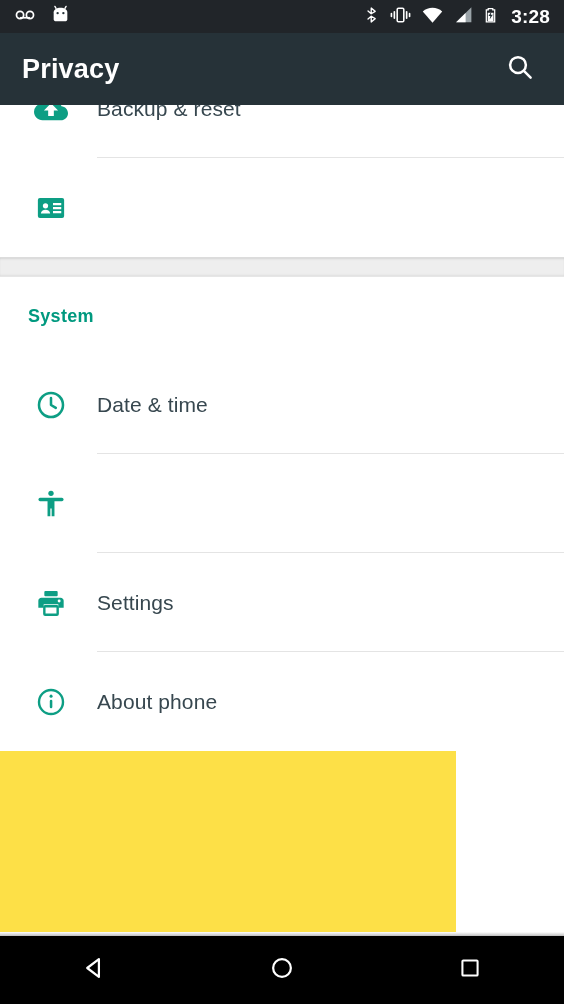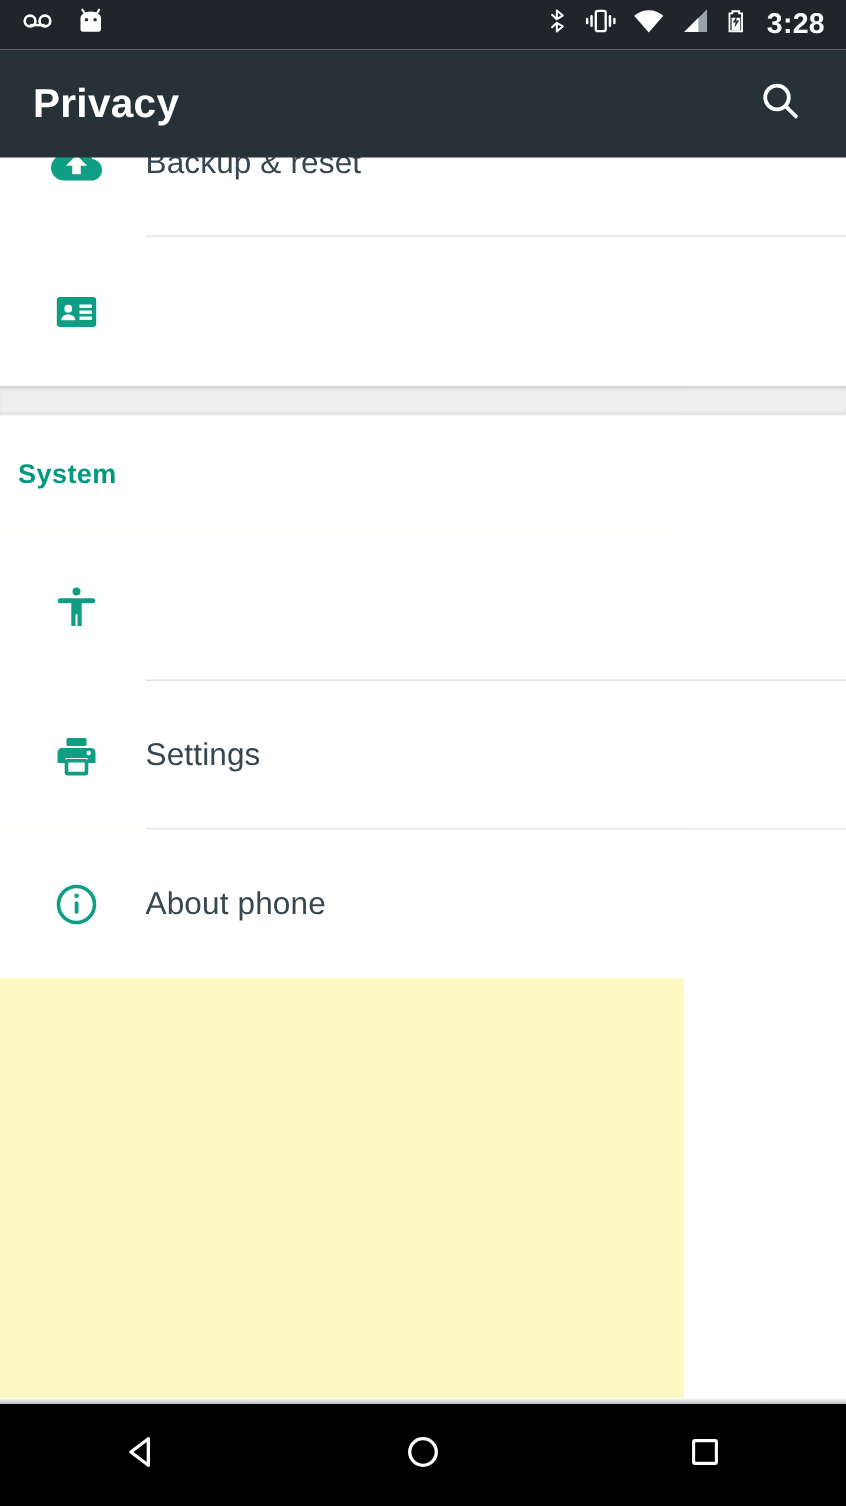--- a/index.html
+++ b/index.html
@@ -69,21 +69,21 @@
     width: 48px; height: 48px;
     display: flex; align-items: center; justify-content: center;
   }
 
   
   #content {
     position: absolute;
     top: 0; left: 0;
     width: 456px;
     height: 936px;
-    background: #fef9c3;
+    background: #fde047;
     z-index: 10;
   }
 
   .list-row {
     position: relative;
     height: 99px;
     display: flex;
     align-items: center;
     background: #ffffff;
   }
@@ -113,21 +113,21 @@
     background: #eeeeee;
     border-top: 1px solid #dcdcdc;
     border-bottom: 1px solid #e6e6e6;
     box-shadow: inset 0 2px 3px -2px rgba(0,0,0,0.22),
                 inset 0 -2px 3px -2px rgba(0,0,0,0.12);
   }
   .section-header {
     height: 78px;
     display: flex;
     align-items: center;
-    padding-left: 12px;
+    padding-left: 28px;
     background: #ffffff;
   }
   .section-header-text {
     color: #00997f;
     font-size: 18px;
     font-weight: bold;
     letter-spacing: 0.3px;
   }
 
   
@@ -213,20 +213,30 @@
           </svg>
         </div>
       </div>
 
       <div class="section-band"></div>
 
       <div class="section-header">
         <span class="section-header-text">System</span>
       </div>
 
+      <div class="list-row">
+        <div class="row-icon">
+          <svg width="32" height="32" viewBox="0 0 24 24" aria-hidden="true">
+            <circle cx="12" cy="12" r="9" fill="none" stroke="#0d9e84" stroke-width="1.9"></circle>
+            <path d="M12 6.8V12l3.6 2.2" fill="none" stroke="#0d9e84" stroke-width="1.9" stroke-linecap="round" stroke-linejoin="round"></path>
+          </svg>
+        </div>
+        <div class="row-label">Date &amp; time</div>
+        <div class="row-divider"></div>
+      </div>
 
       <div class="list-row">
         <div class="row-icon">
           <svg width="32" height="32" viewBox="0 0 24 24" aria-hidden="true">
             <g fill="#0d9e84">
               <circle cx="12" cy="4" r="2"></circle>
               <rect x="2.6" y="7.4" width="18.8" height="2.5" rx="1.2"></rect>
               <path d="M9.4 9v12.2h2.1V15.4h1v5.8h2.1V9z"></path>
             </g>
           </svg>

